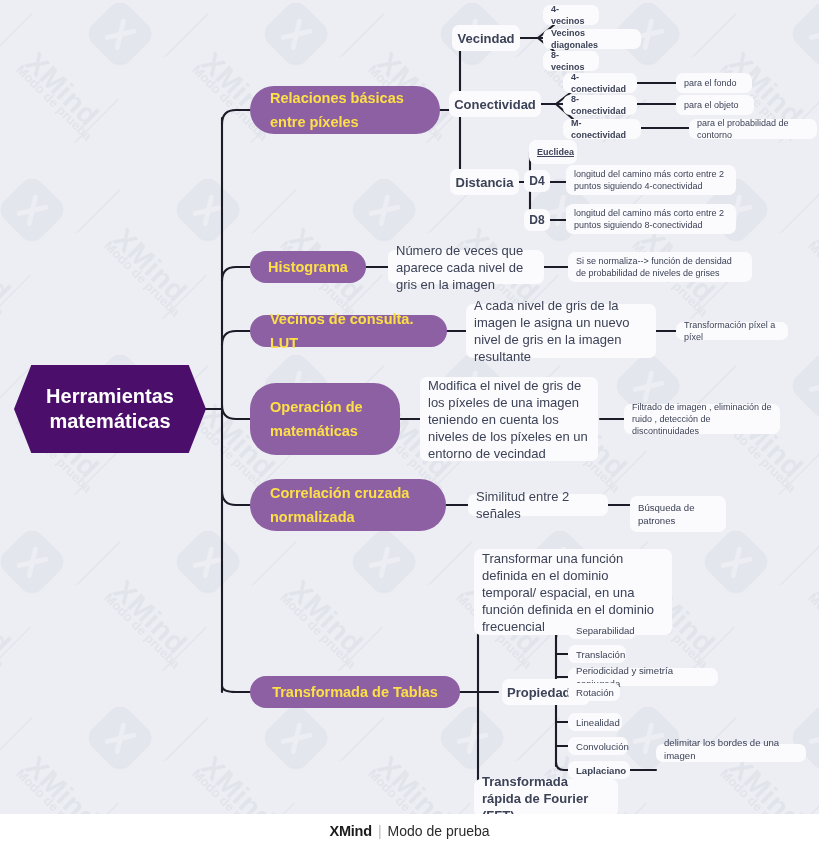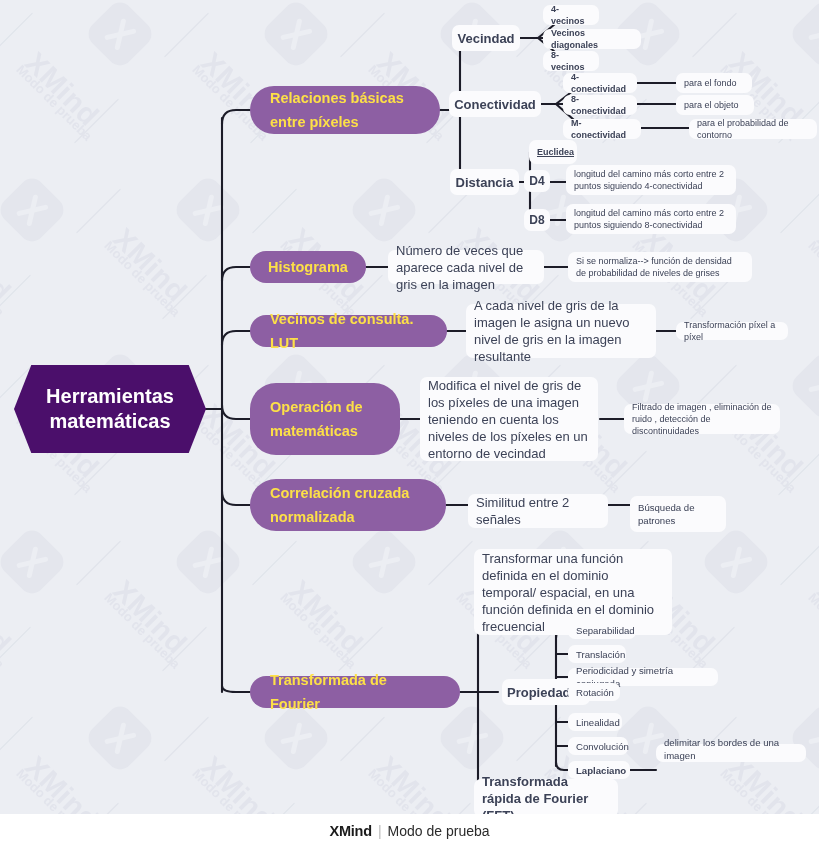--- a/index.html
+++ b/index.html
@@ -408,29 +408,29 @@
   <div class="node white f13" style="left:420px;top:377px;width:178px;height:84px;">
     <span>Modifica el nivel de gris de los píxeles de una imagen teniendo en cuenta los niveles de los píxeles en un entorno de vecindad</span>
   </div>
   <div class="node white f9" style="left:624px;top:404px;width:156px;height:30px;">
     <span>Filtrado de imagen , eliminación de ruido , detección de discontinuidades</span>
   </div>
 
   <div class="node l1" style="left:250px;top:479px;width:196px;height:52px;">
     <span>Correlación cruzada normalizada</span>
   </div>
-  <div class="node white f13" style="left:468px;top:494px;width:140px;height:34px;">
+  <div class="node white f13" style="left:468px;top:494px;width:140px;height:22px;">
     <span>Similitud entre 2 señales</span>
   </div>
   <div class="node white f10" style="left:630px;top:496px;width:96px;height:36px;">
     <span>Búsqueda de patrones</span>
   </div>
 
   <div class="node l1" style="left:250px;top:676px;width:210px;height:32px;justify-content:center;">
-    <span>Transformada de Fourier</span>
+    <span>Transformada de Tablas</span>
   </div>
   <div class="node white f13" style="left:474px;top:549px;width:198px;height:86px;">
     <span>Transformar una función definida en el dominio temporal/ espacial, en una función definida en el dominio frecuencial</span>
   </div>
 
   <div class="node white wb f13" style="left:470px;top:679px;width:88px;height:26px;justify-content:center;margin-left:32px;">
     <span>Propiedades</span>
   </div>
   <div class="node white f10" style="left:568px;top:621px;width:68px;height:18px;">
     <span>Separabilidad</span>

